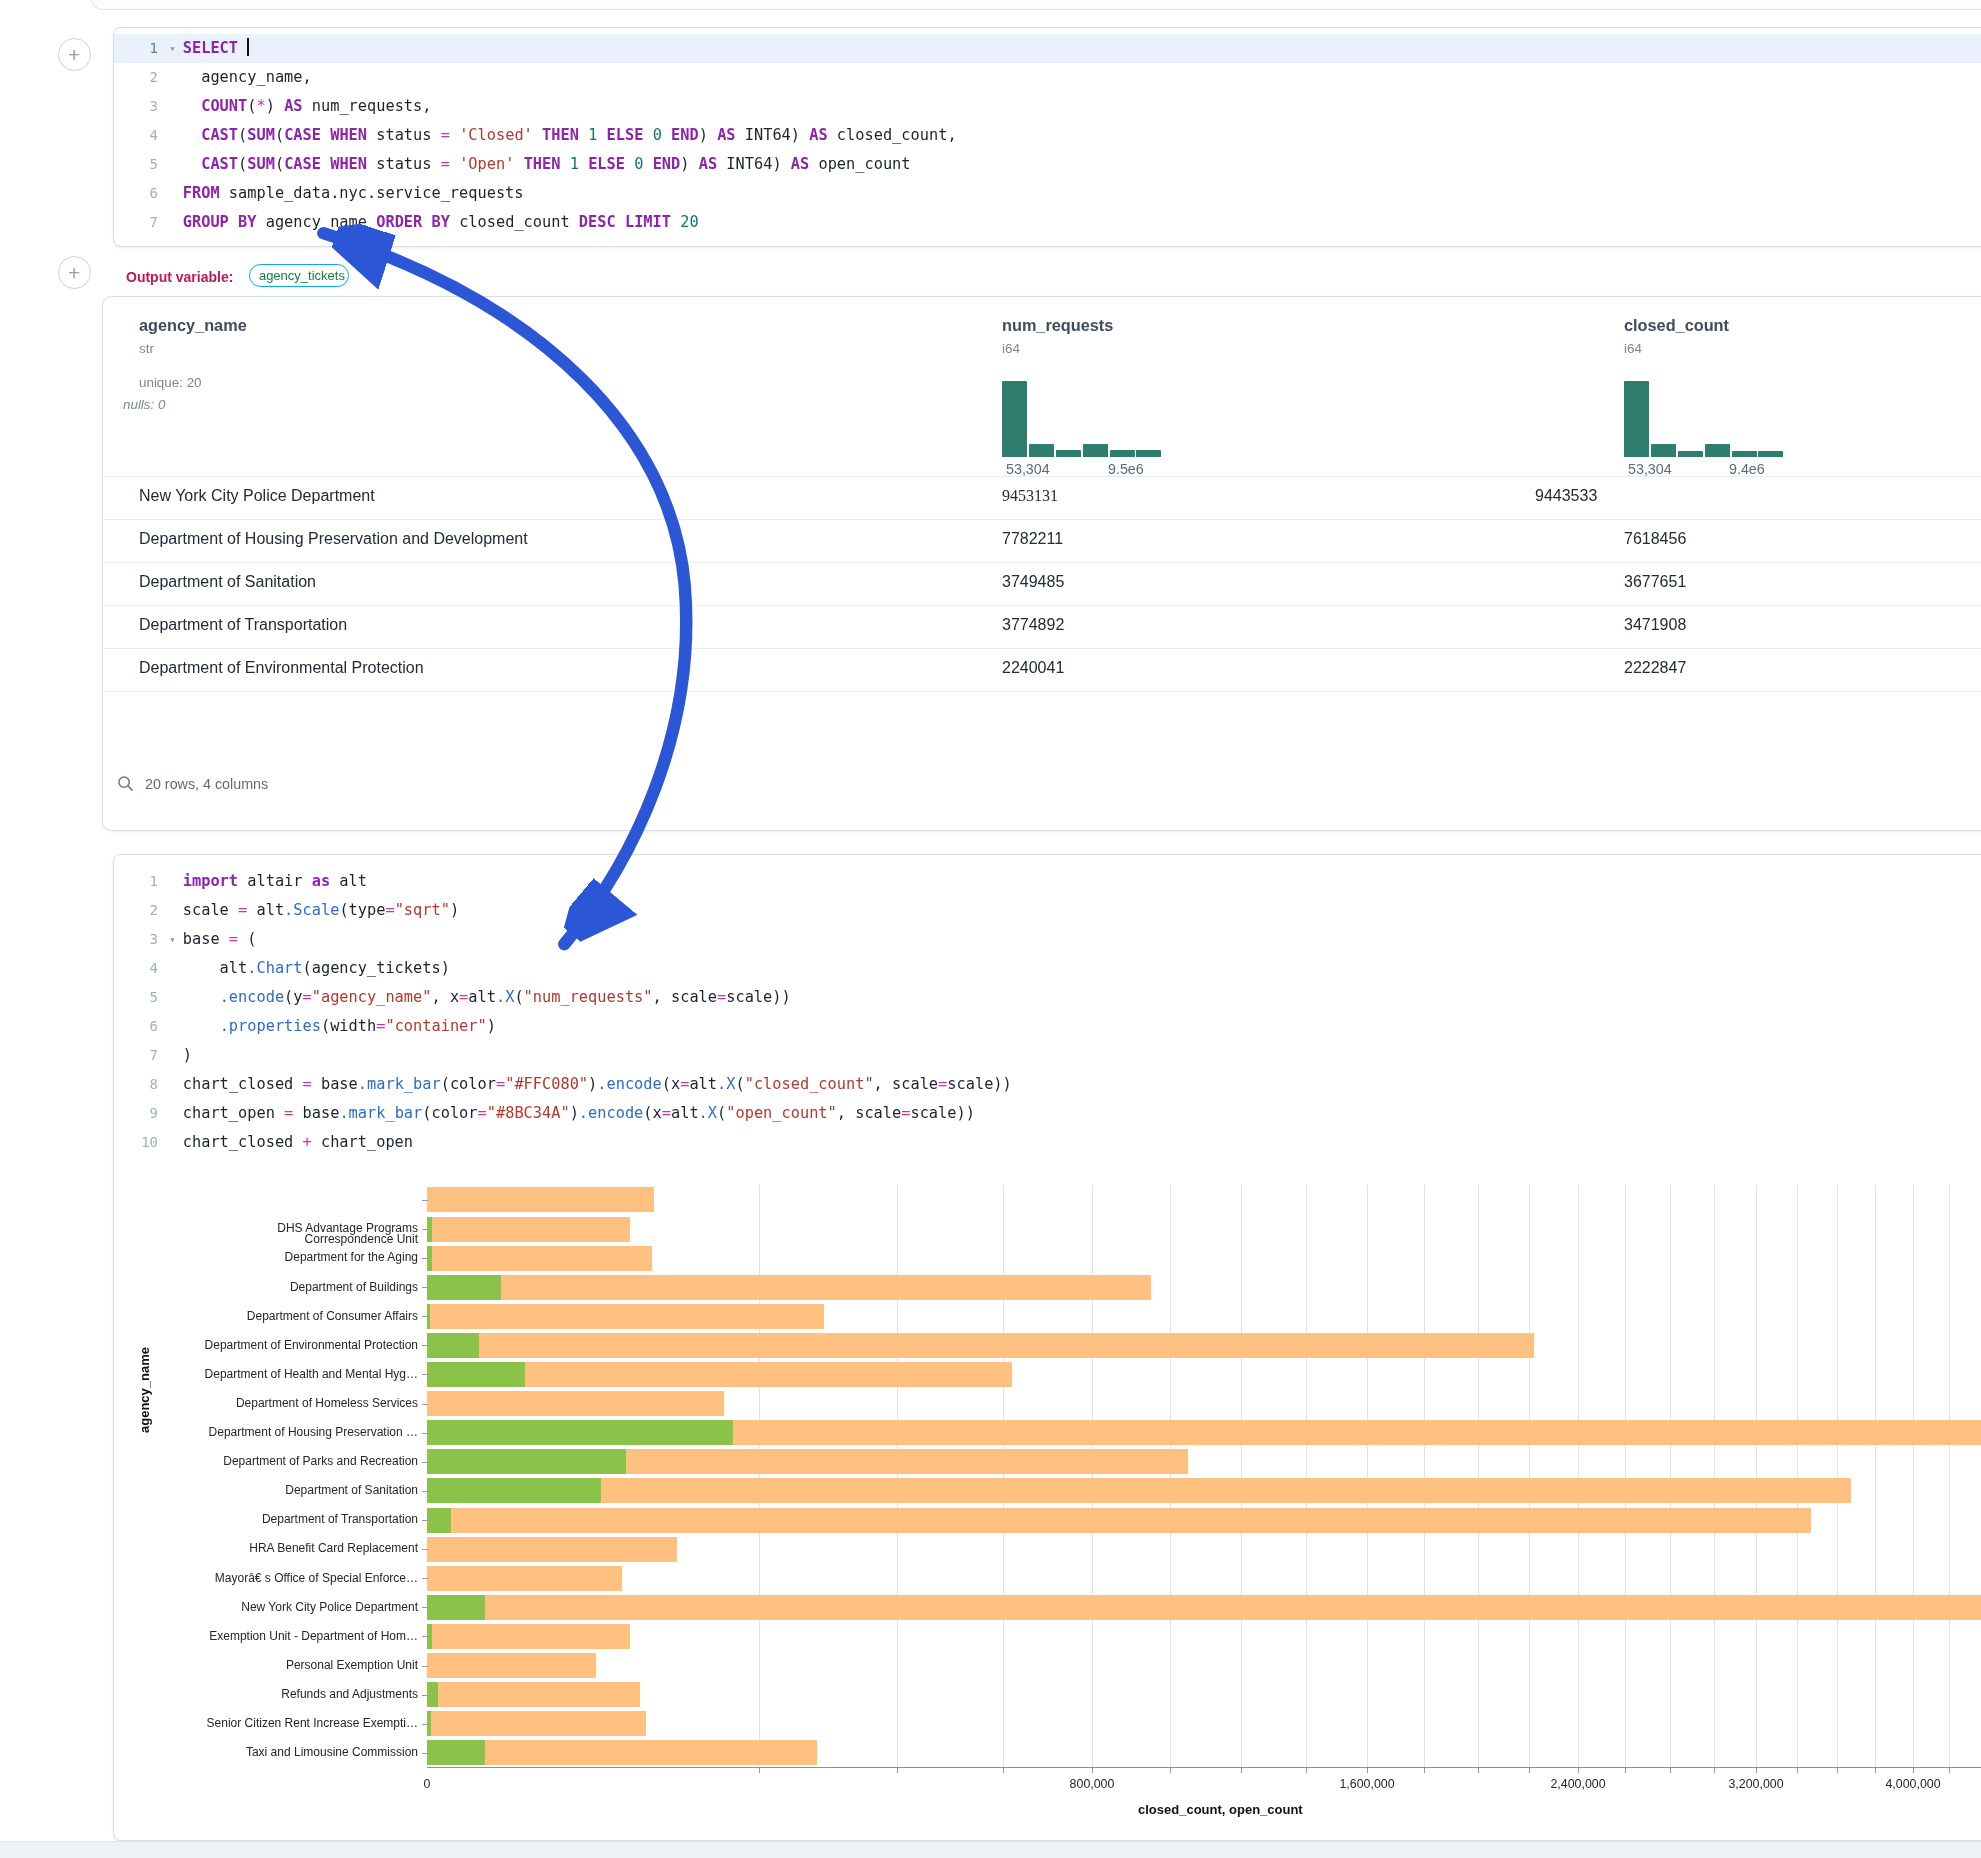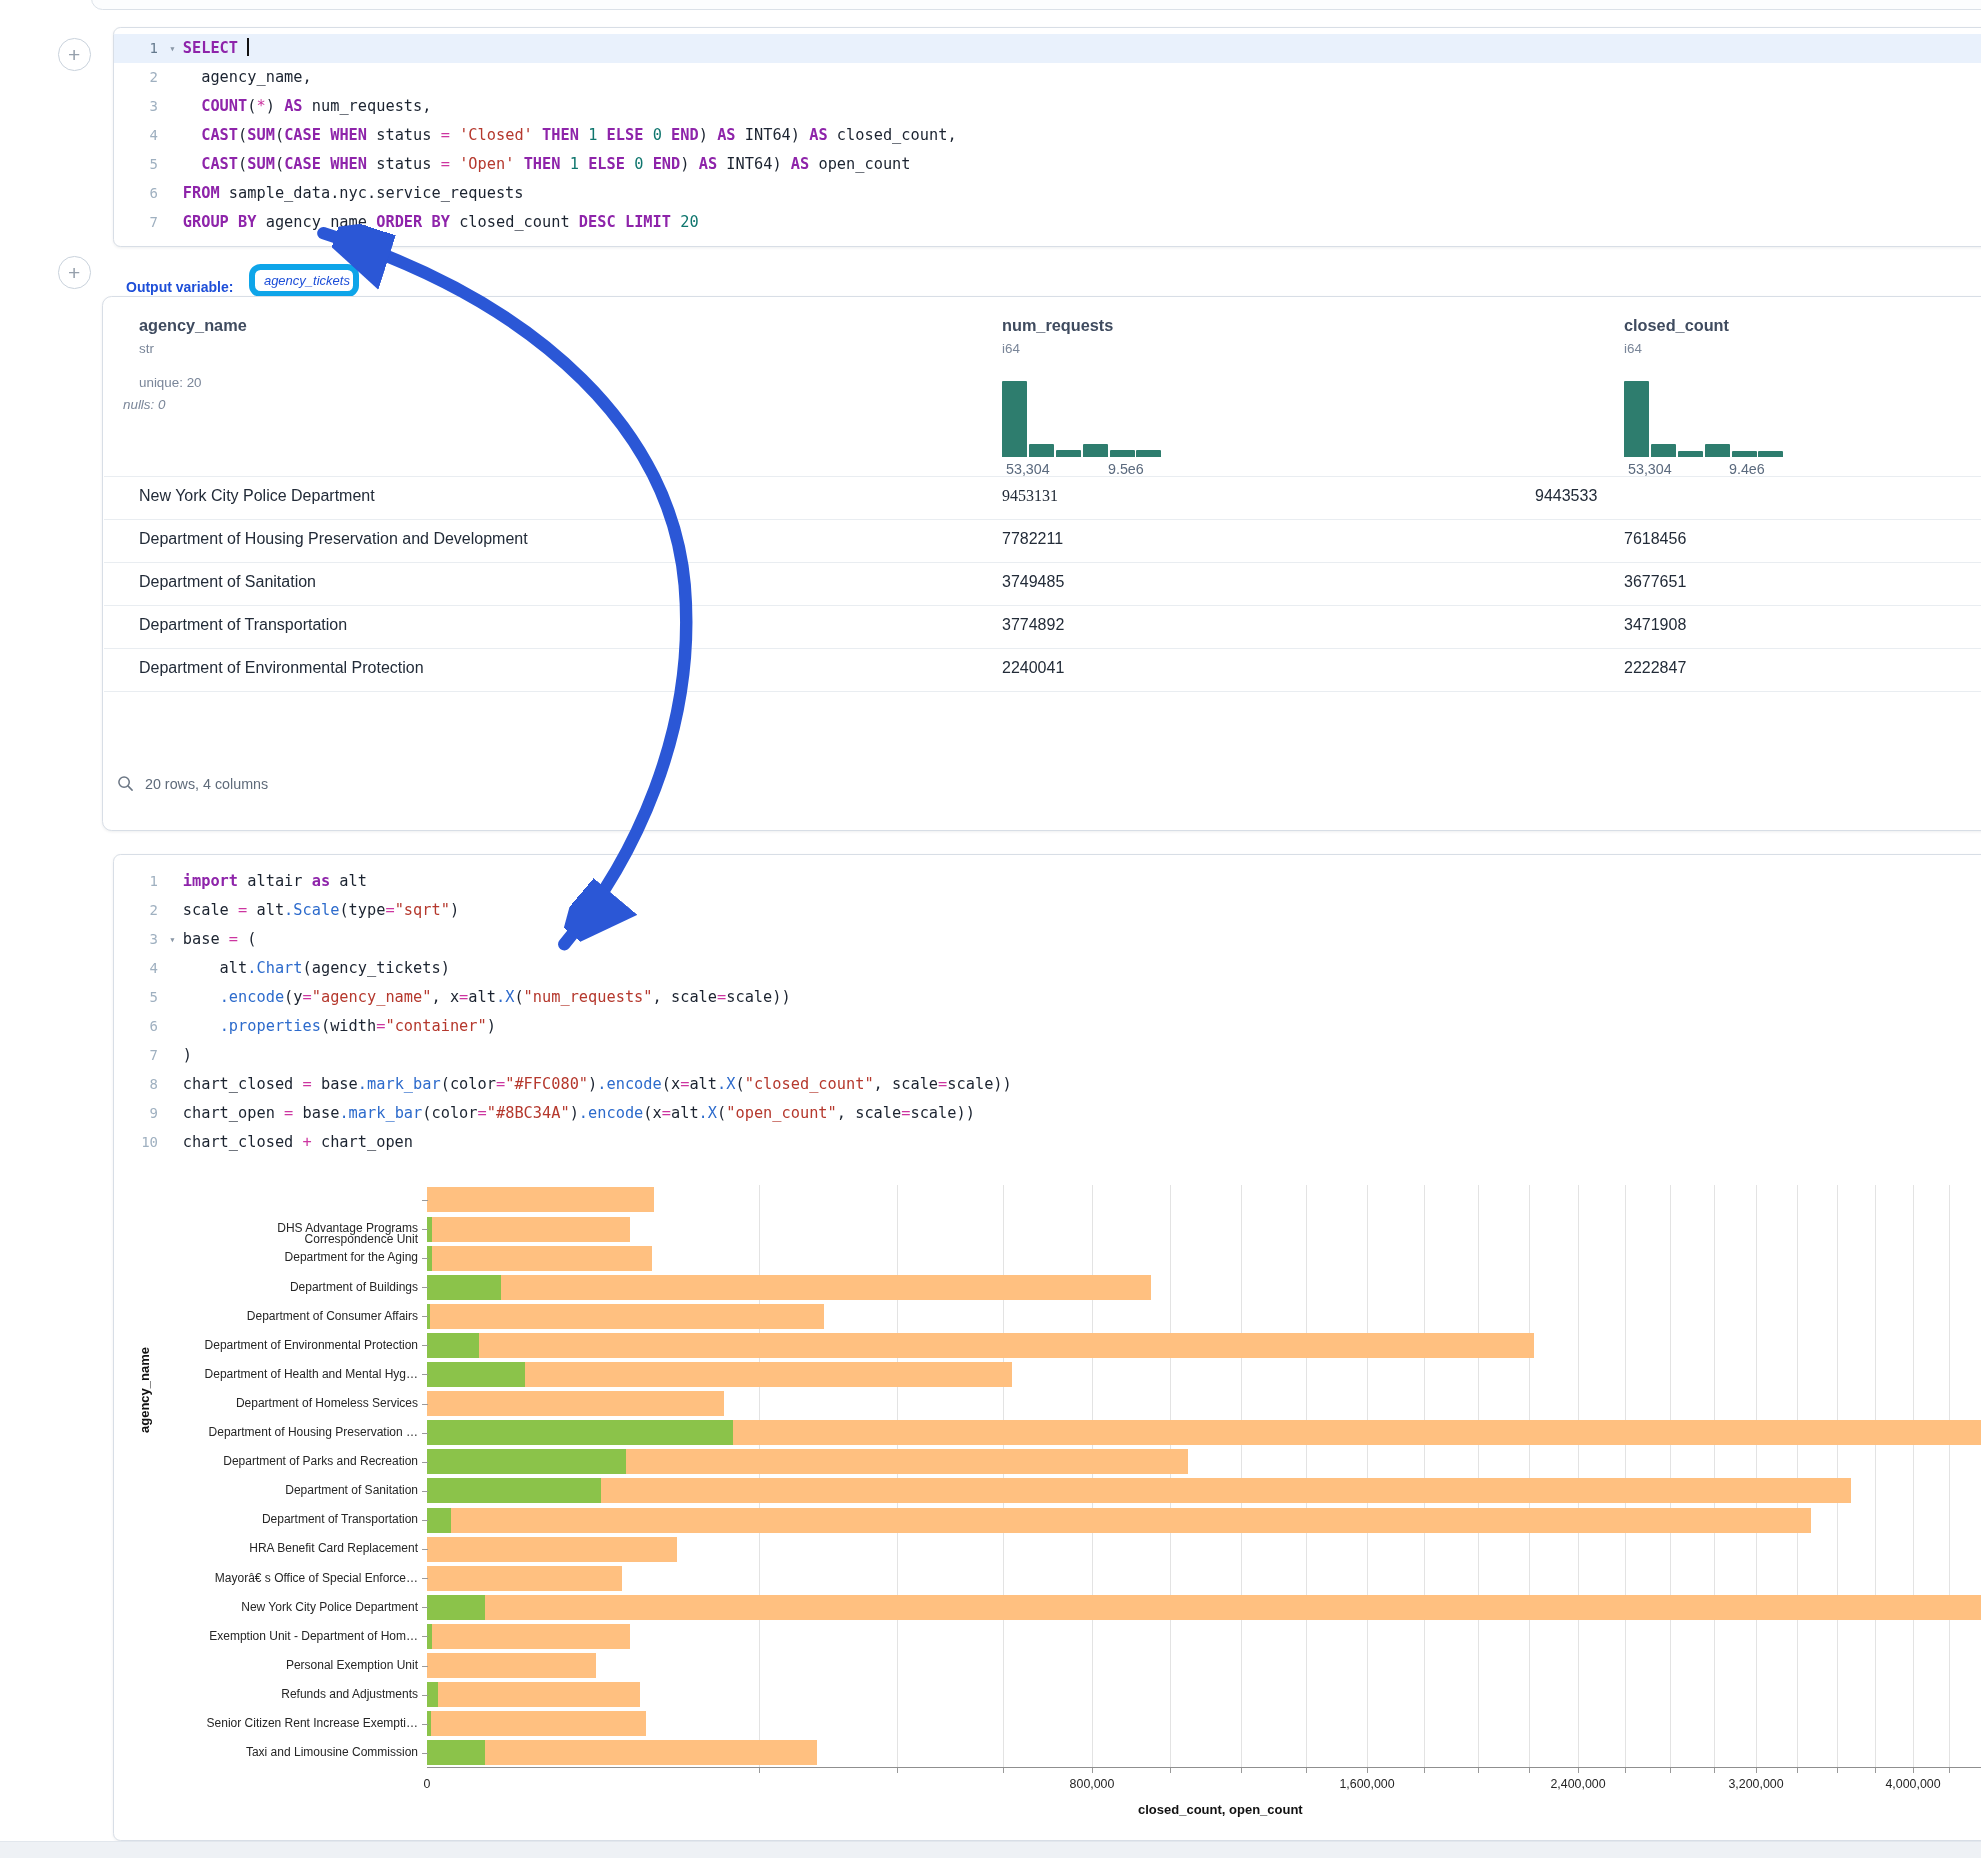--- a/index.html
+++ b/index.html
@@ -32,25 +32,25 @@
   .fold{display:inline-block;width:13.4px;color:#8a97a6;font-size:10.5px;text-align:center;vertical-align:top;}
   .code-text{display:inline-block;padding-left:3.8px;}
   .tok-k{color:#8e24aa;font-weight:bold;}
   .tok-s{color:#b5382d;}
   .tok-n2{color:#0f766e;}
   .tok-o{color:#cc35a0;}
   .tok-f{color:#2d6bcc;}
   .tok-p{color:#1b2330;}
   .caret{display:inline-block;width:1.4px;height:18px;background:#111;vertical-align:-3.8px;}
   
-  .outvar-label{font-size:14px;font-weight:bold;color:#1d4ed8;}
+  .outvar-label{font-size:14px;font-weight:bold;color:#be185d;}
   .outvar-pill{
-    display:inline-block;border:6px solid #0ea5e9;border-radius:11.5px;background:#fff;
-    color:#1d4ed8;font-size:13px;line-height:19px;padding:1px 8.6px;
-    width:80px;overflow:hidden;white-space:nowrap;vertical-align:-4.8px;font-style:italic;
+    display:inline-block;border:1px solid #0ea5e9;border-radius:11.5px;background:#fff;
+    color:#15803d;font-size:13px;line-height:19px;padding:1px 8.6px;
+    width:80px;overflow:hidden;white-space:nowrap;vertical-align:-4.8px;
   }
   
   .col-name{font-size:16.3px;font-weight:bold;color:#3f4b5f;}
   .col-type{font-size:13.4px;color:#7a8699;}
   .col-meta{font-size:13.4px;color:#7a8699;line-height:22px;}
   .hist{position:absolute;display:flex;align-items:flex-end;gap:1.9px;}
   .hist-bar{background:#2e7d6e;border-radius:1px 1px 0 0;}
   .hist-label{position:absolute;font-size:14.3px;color:#5b6a7e;}
   .t-sep{position:absolute;height:1px;background:#e9edf1;left:1px;}
   .t-cell{position:absolute;font-size:16px;color:#222b38;white-space:nowrap;}

